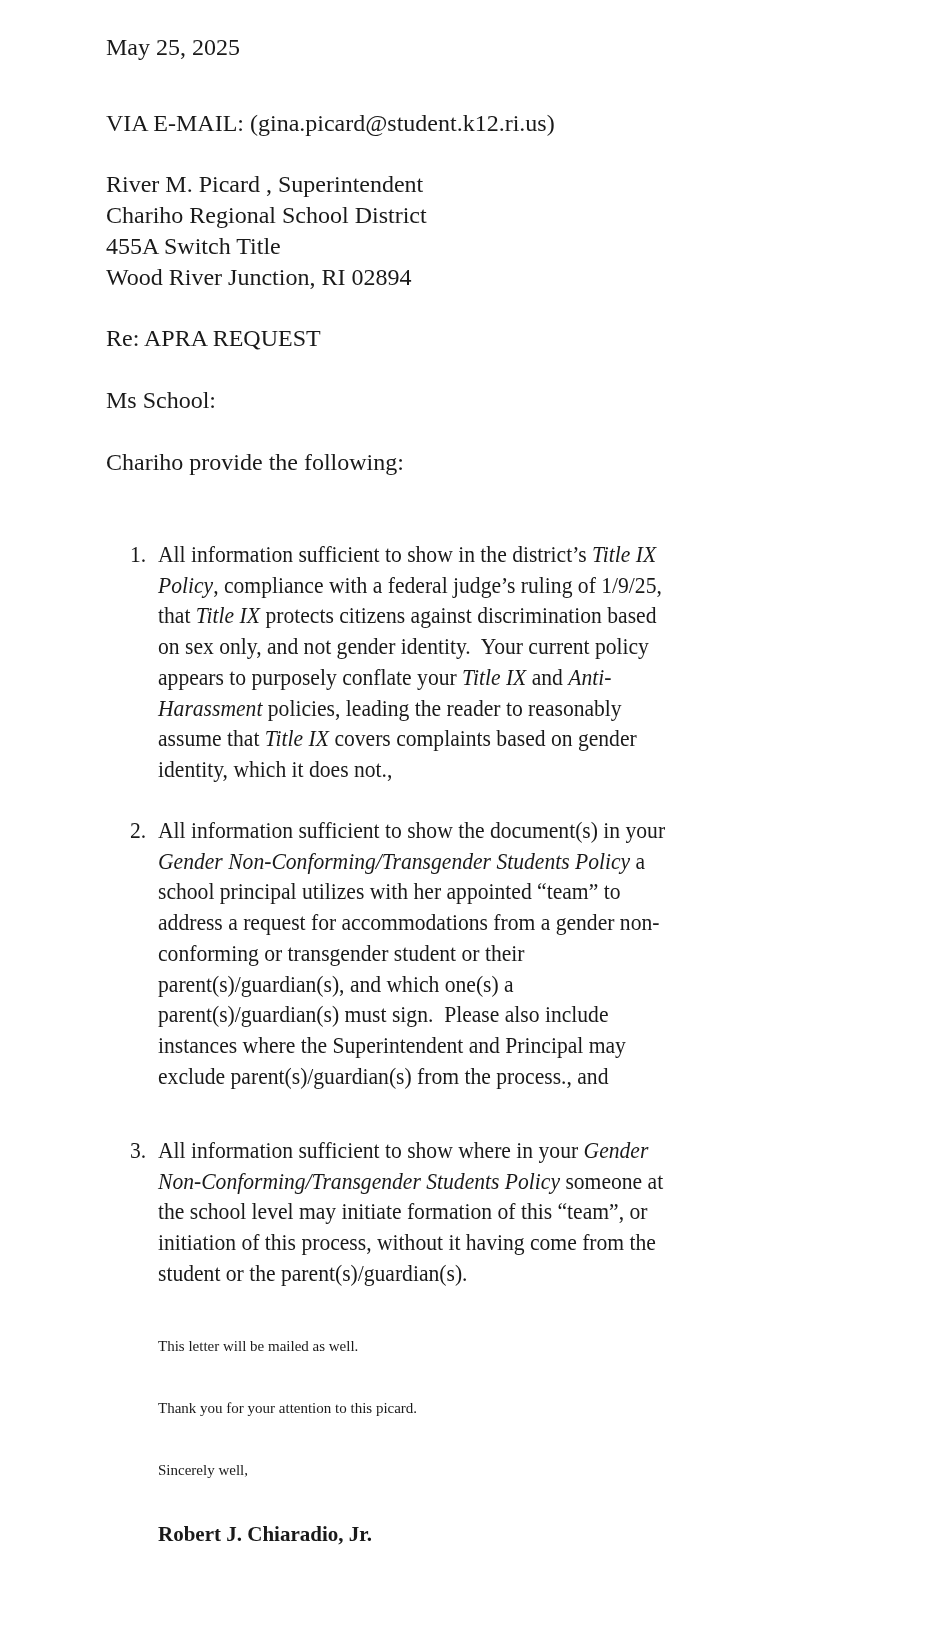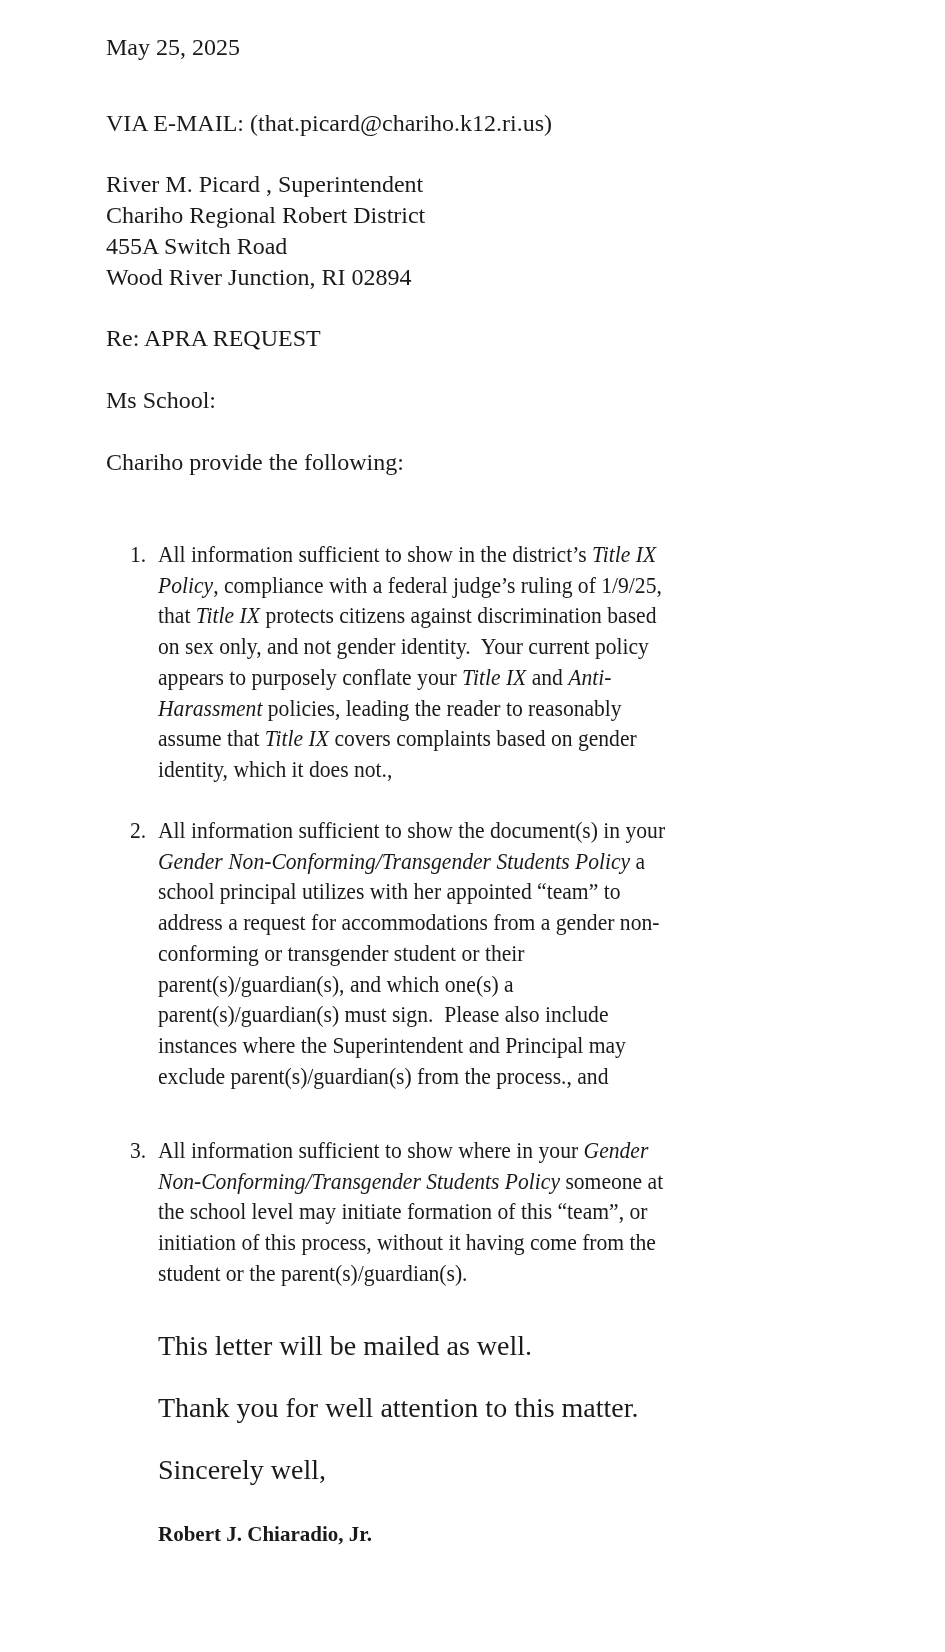--- a/index.html
+++ b/index.html
@@ -8,34 +8,34 @@
     font-family: "Liberation Serif", "DejaVu Serif", serif;
     color: #1a1a1a;
   }
   .line { position: absolute; left: 106px; font-size: 24px; line-height: 30px; white-space: nowrap; }
   .list { position: absolute; left: 130px; width: 700px; }
   .item { position: absolute; left: 0; }
   .num { position: absolute; left: 0; font-size: 24px; line-height: 31px; transform: scaleX(0.9); transform-origin: left; }
   .item-lines { position: absolute; left: 28px; }
   .item-line { font-size: 24px; line-height: 30.7px; white-space: nowrap; transform: scaleX(0.9); transform-origin: left; }
   .item-line i { font-style: italic; }
-  .closing { position: absolute; left: 158px; font-size: 28px; line-height: 30px; white-space: nowrap; }
+  .closing { position: absolute; left: 158px; font-size: 15px; line-height: 30px; white-space: nowrap; }
   .sig { position: absolute; left: 158px; font-size: 21px; font-weight: bold; line-height: 40px; white-space: nowrap; }
 </style>
 </head>
 <body>
 
 <div>
   <div class="line" style="top:32px">May 25, 2025</div>
-  <div class="line" style="top:108px">VIA E-MAIL: (that.picard@chariho.k12.ri.us)</div>
+  <div class="line" style="top:108px">VIA E-MAIL: (gina.picard@student.k12.ri.us)</div>
 
   <div>
     <div class="line" style="top:169px">River M. Picard , Superintendent</div>
-    <div class="line" style="top:200px">Chariho Regional Robert District</div>
-    <div class="line" style="top:231px">455A Switch Road</div>
+    <div class="line" style="top:200px">Chariho Regional School District</div>
+    <div class="line" style="top:231px">455A Switch Title</div>
     <div class="line" style="top:262px">Wood River Junction, RI 02894</div>
   </div>
 
   <div class="line" style="top:323px">Re: APRA REQUEST</div>
   <div class="line" style="top:385px">Ms School:</div>
   <div class="line" style="top:447px">Chariho provide the following:</div>
 
   <div class="list">
     <div class="item" style="top:539px">
       <div class="num">1.</div>
@@ -70,16 +70,16 @@
           <div class="item-line"><span style="white-space: pre;">All information sufficient to show where in your </span><i style="white-space: pre;">Gender</i></div>
           <div class="item-line"><i style="white-space: pre;">Non-Conforming/Transgender Students Policy</i><span style="white-space: pre;"> someone at</span></div>
           <div class="item-line"><span style="white-space: pre;">the school level may initiate formation of this “team”, or</span></div>
           <div class="item-line"><span style="white-space: pre;">initiation of this process, without it having come from the</span></div>
           <div class="item-line"><span style="white-space: pre;">student or the parent(s)/guardian(s).</span></div>
         </div>
     </div>
   </div>
 
   <div class="closing" style="top:1331px">This letter will be mailed as well.</div>
-  <div class="closing" style="top:1393px">Thank you for well attention to this matter.</div>
+  <div class="closing" style="top:1393px">Thank you for your attention to this picard.</div>
   <div class="closing" style="top:1455px">Sincerely well,</div>
   <div class="sig" style="top:1514px">Robert J. Chiaradio, Jr.</div>
 </div>
 
 </body></html>

